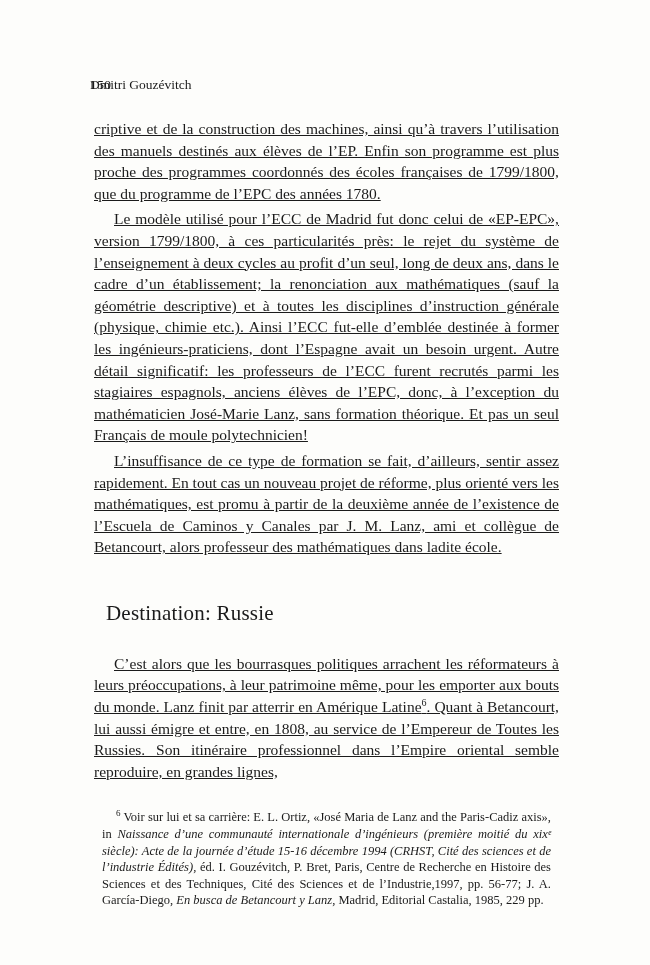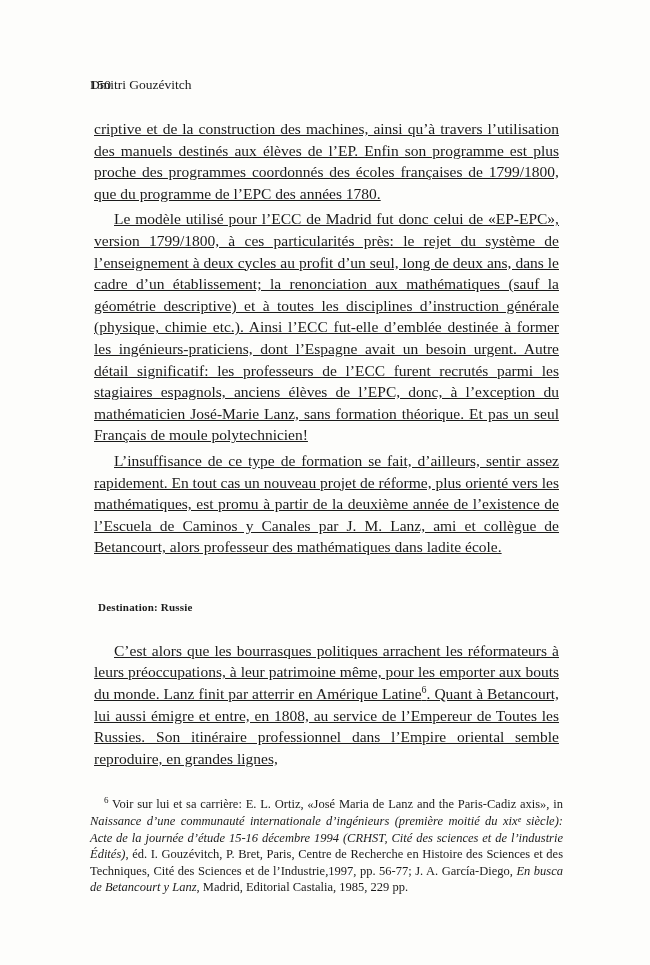--- a/index.html
+++ b/index.html
@@ -37,37 +37,37 @@
   .body-para {
     margin: 4px;
     font-size: 15.5px;
     line-height: 21.6px;
     text-align: justify;
     text-indent: 20px;
     text-decoration: underline;
   }
   .no-indent { text-indent: 0; }
   .section-heading {
-    font-size: 11px;
-    font-weight: bold;
-    margin: 43px 0 27px 8px;
+    font-size: 21px;
+    font-weight: normal;
+    margin: 43px 0 27px 16px;
     letter-spacing: 0.2px;
   }
   .note-ref {
     font-size: 10px;
     line-height: 0;
   }
   .footnote {
     margin-top: 27px;
     font-size: 12.5px;
     line-height: 16.6px;
     text-align: justify;
   }
   .footnote-para {
-    margin: 0;
+    margin: 12px;
     text-indent: 14px;
   }
   .fn-marker {
     font-size: 9px;
     line-height: 0;
   }
   .italic { font-style: italic; }
 </style>
 </head>
 <body>

